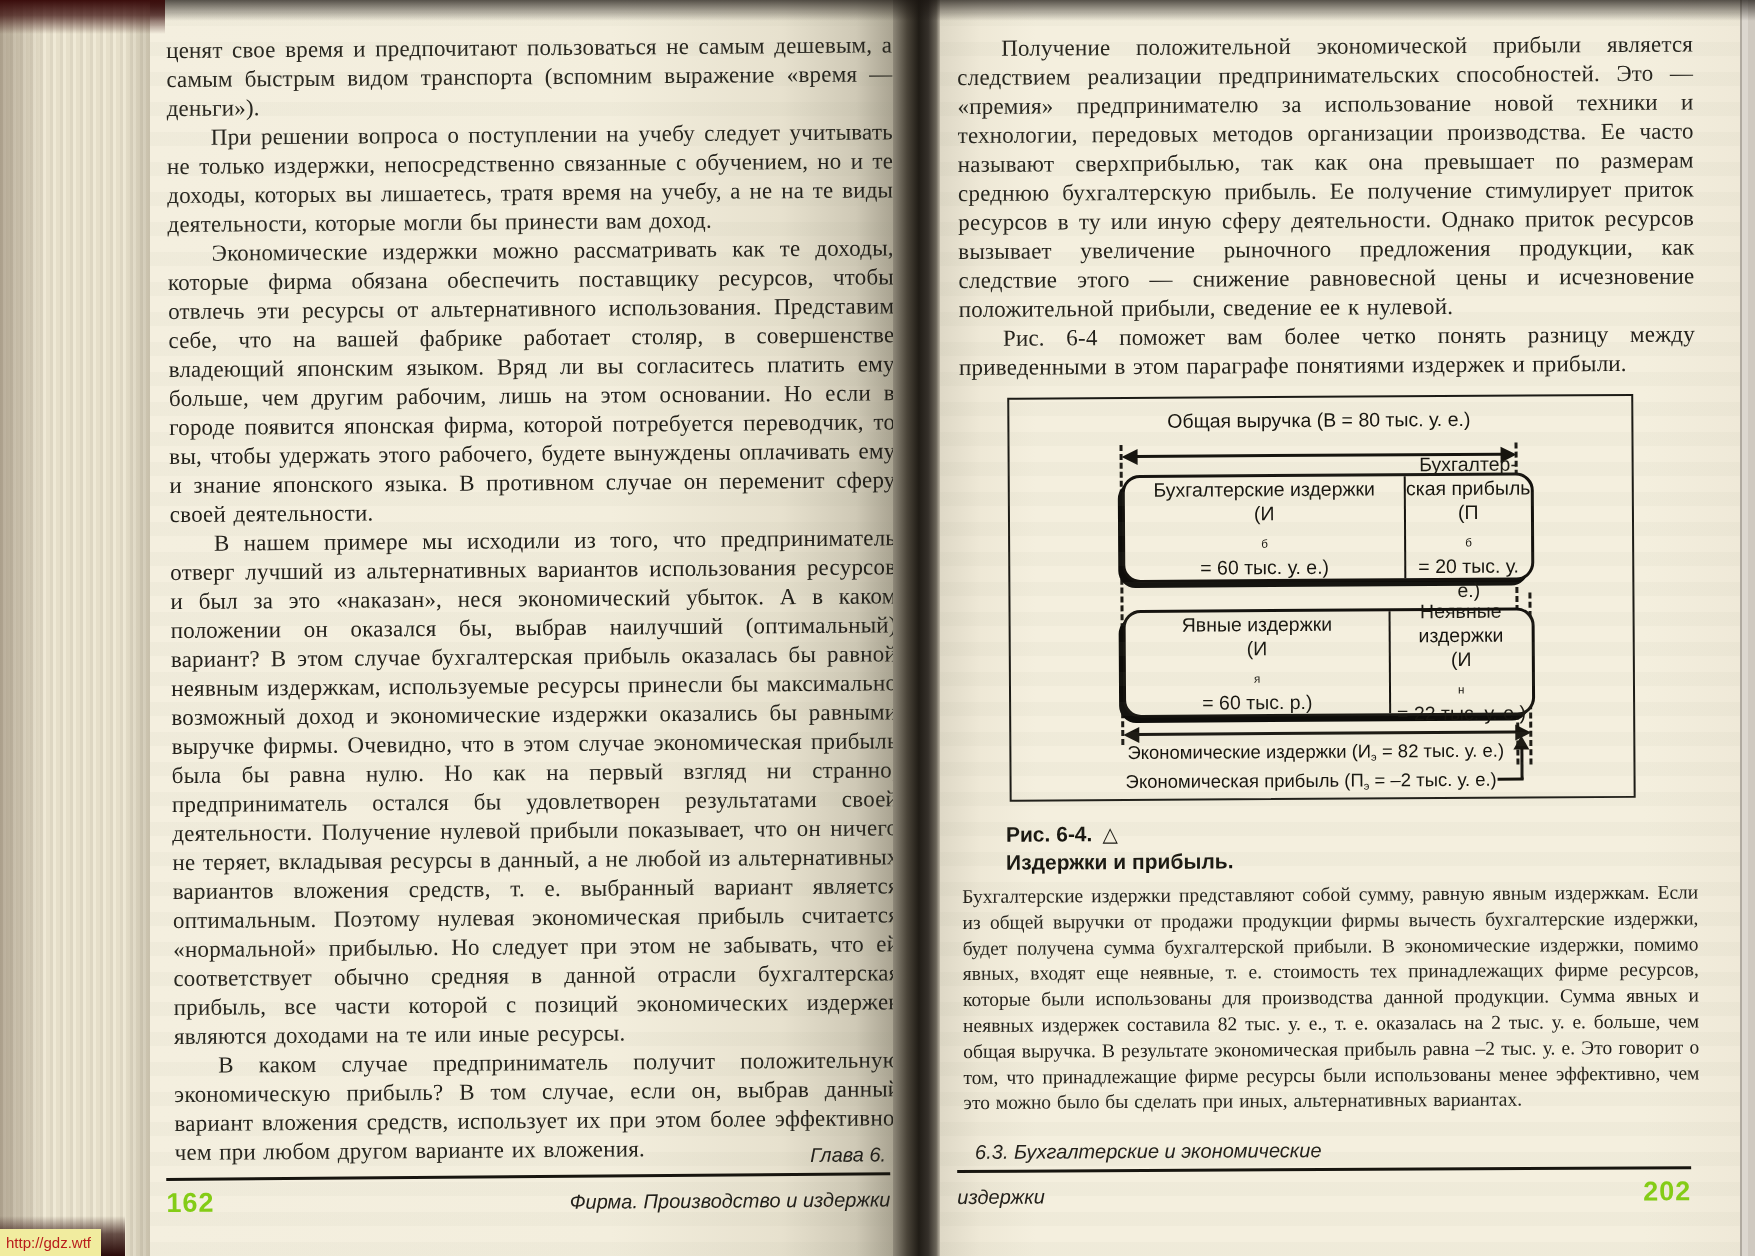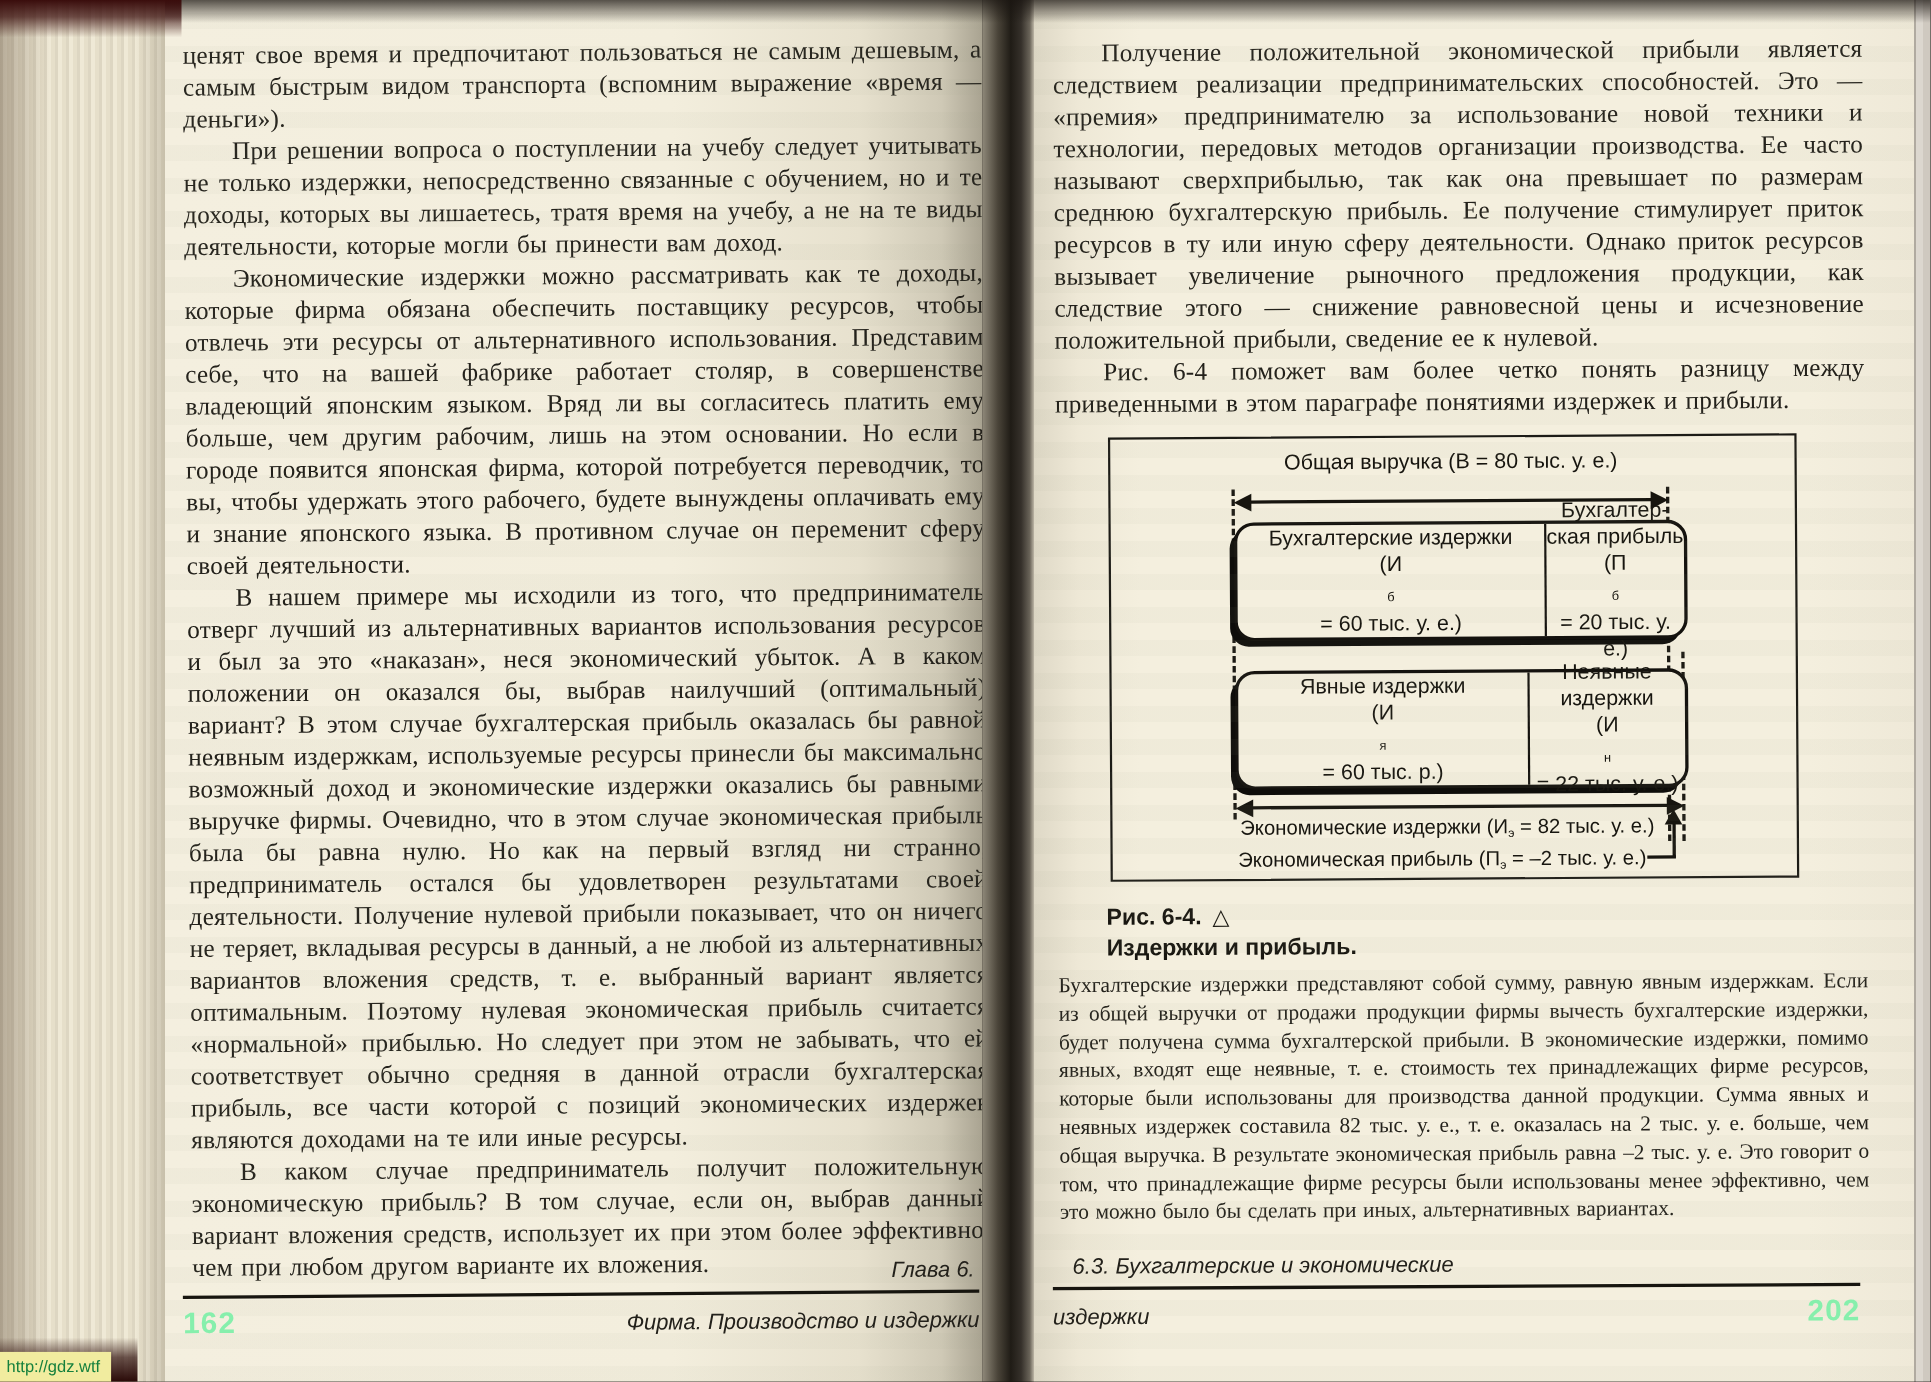--- a/index.html
+++ b/index.html
@@ -84,25 +84,25 @@
 
   
   .footer-left{position:absolute;left:166px;top:1148px;width:724px;
     transform:rotate(-0.45deg);transform-origin:top left;}
   .footer-right{position:absolute;left:957px;top:1140px;width:734px;
     transform:rotate(-0.3deg);transform-origin:top left;}
   .f-chap{text-align:right;font:italic 20px/24px "Liberation Sans",sans-serif;padding-right:4px;color:#23211b;}
   .f-sec1{font:italic 20px/24px "Liberation Sans",sans-serif;padding-left:18px;color:#23211b;}
   .f-rule{height:2.5px;background:#17150f;margin-top:6px;}
   .f-row{display:flex;justify-content:space-between;align-items:baseline;margin-top:8px;}
-  .f-num{font:bold 27px/28px "Liberation Sans",sans-serif;letter-spacing:1px;color:#86efac;}
+  .f-num{font:bold 27px/28px "Liberation Sans",sans-serif;letter-spacing:1px;color:#84cc16;}
   .f-title,.f-sec2{font:italic 20px/24px "Liberation Sans",sans-serif;color:#23211b;}
 
   
-  .watermark{position:absolute;left:0;top:1229px;background:#f1ec9f;color:#15803d;
+  .watermark{position:absolute;left:0;top:1229px;background:#f1ec9f;color:#b91c1c;
     font:15px/19px "Liberation Sans",sans-serif;padding:4px 10px 4px 6px;}
 </style>
 </head>
 <body>
 
 <div class="scan">
 
   <div class="edge-left"></div>
 
   <div class="page-left">

